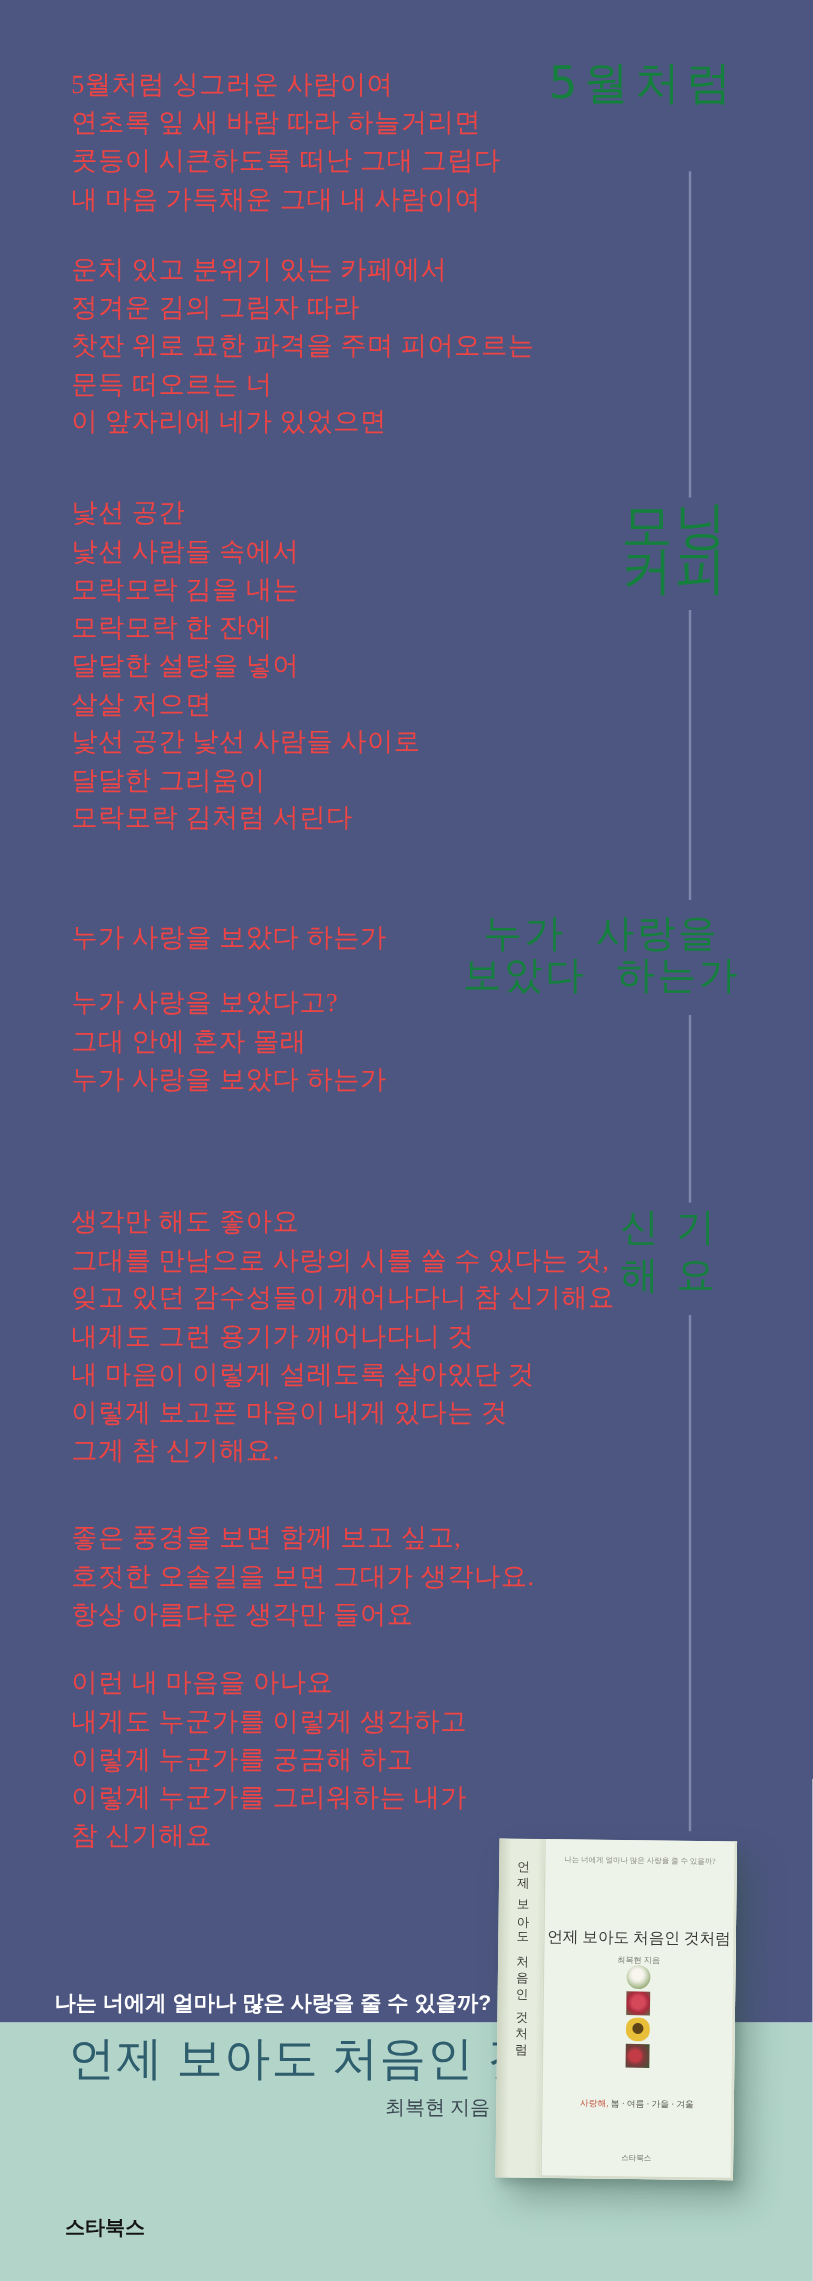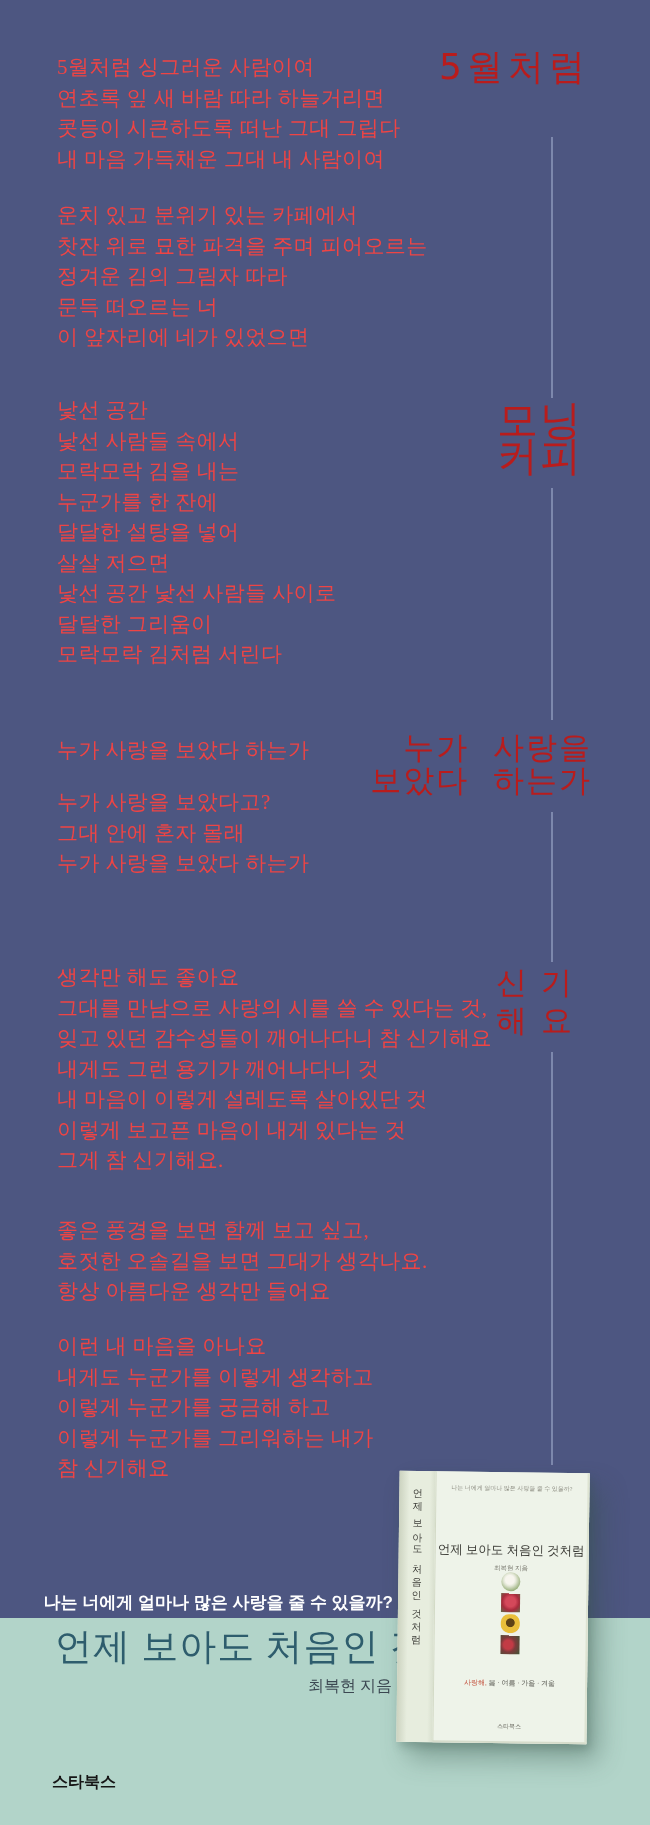--- a/index.html
+++ b/index.html
@@ -15,21 +15,21 @@
 
   
   .stanza{position:absolute;left:57px;}
   .pline{
     font-size:21px;line-height:30.5px;color:#ef4444;
     letter-spacing:0.4px;white-space:nowrap;
   }
 
   
   .stitle{
-    position:absolute;text-align:right;color:#b91c1c;
+    position:absolute;text-align:center;color:#15803d;
     font-family:"DejaVu Sans","Liberation Sans",sans-serif;
     font-weight:400;
   }
   .stitle div{white-space:nowrap;}
   .t1{top:46px;right:60px;font-size:36px;line-height:42px;letter-spacing:5px;}
   .t2{top:402px;right:67px;font-size:41px;line-height:36px;letter-spacing:2px;}
   .t3{top:731px;right:58px;font-size:31px;line-height:33px;letter-spacing:2px;word-spacing:12px;}
   .t4{top:963px;right:64px;font-size:31px;line-height:38px;letter-spacing:14px;}
 
   
@@ -117,34 +117,34 @@
   <div class="vline" style="top:1052px;height:413px"></div>
 
   <div class="stanza" style="top:52px">
     <div class="pline">5월처럼 싱그러운 사람이여</div>
     <div class="pline">연초록 잎 새 바람 따라 하늘거리면</div>
     <div class="pline">콧등이 시큰하도록 떠난 그대 그립다</div>
     <div class="pline">내 마음 가득채운 그대 내 사람이여</div>
   </div>
   <div class="stanza" style="top:200px">
     <div class="pline">운치 있고 분위기 있는 카페에서</div>
+    <div class="pline">정겨운 김의 그림자 따라</div>
     <div class="pline">찻잔 위로 묘한 파격을 주며 피어오르는</div>
-    <div class="pline">정겨운 김의 그림자 따라</div>
     <div class="pline">문득 떠오르는 너</div>
     <div class="pline">이 앞자리에 네가 있었으면</div>
   </div>
   <div class="stitle t1">
     <div>5월처럼</div>
   </div>
 
   <div class="stanza" style="top:395px">
     <div class="pline">낯선 공간</div>
     <div class="pline">낯선 사람들 속에서</div>
     <div class="pline">모락모락 김을 내는</div>
-    <div class="pline">누군가를 한 잔에</div>
+    <div class="pline">모락모락 한 잔에</div>
     <div class="pline">달달한 설탕을 넣어</div>
     <div class="pline">살살 저으면</div>
     <div class="pline">낯선 공간 낯선 사람들 사이로</div>
     <div class="pline">달달한 그리움이</div>
     <div class="pline">모락모락 김처럼 서린다</div>
   </div>
   <div class="stitle t2">
     <div>모닝</div>
     <div>커피</div>
   </div>

